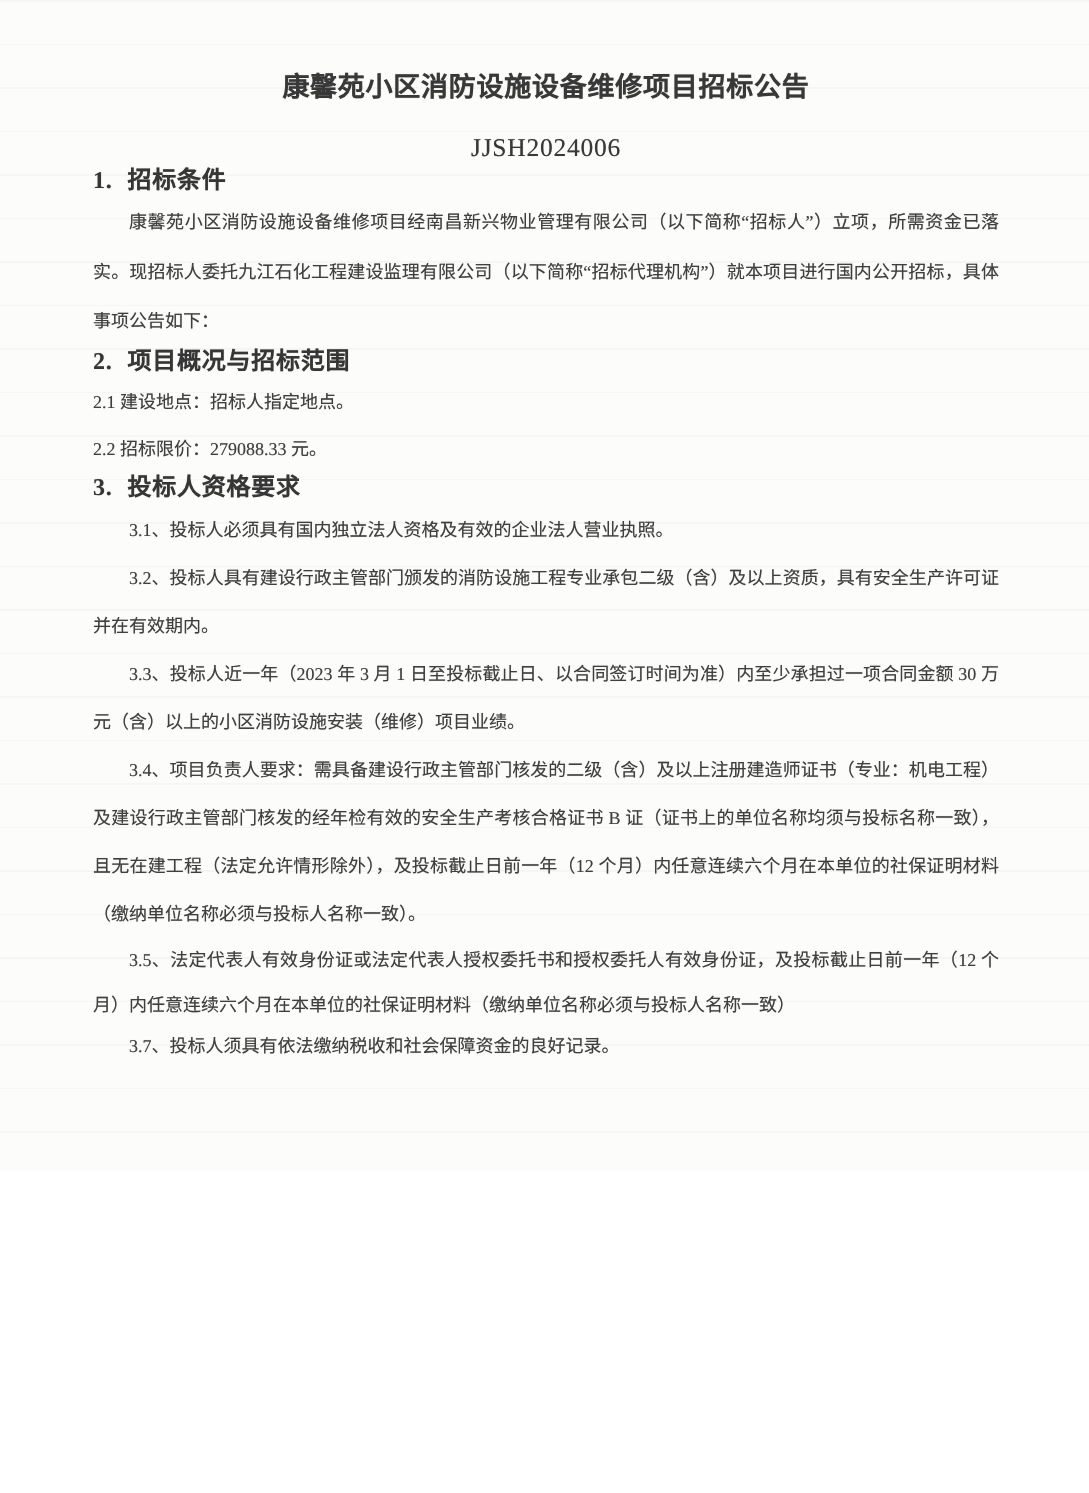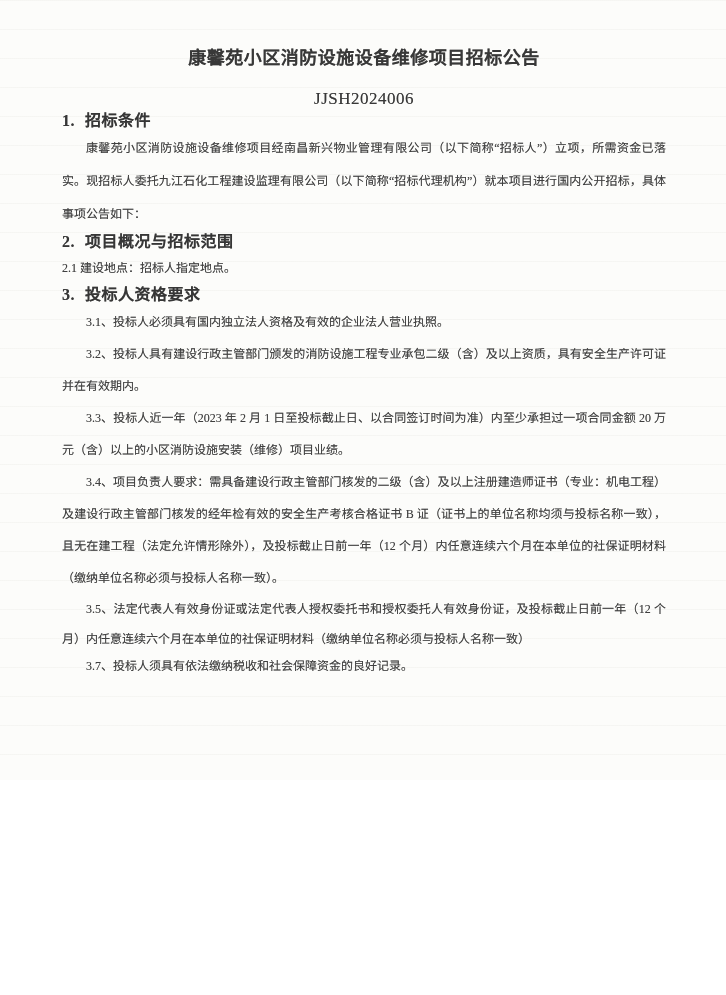--- a/index.html
+++ b/index.html
@@ -109,29 +109,30 @@
       <span class="sec-num">1.</span><span>招标条件</span>
     </h2>
     <p class="body indent lh33 mt10">康馨苑小区消防设施设备维修项目经南昌新兴物业管理有限公司（以下简称“招标人”）立项，所需资金已落实。现招标人委托九江石化工程建设监理有限公司（以下简称“招标代理机构”）就本项目进行国内公开招标，具体事项公告如下：</p>
   </section>
 
   <section>
     <h2 class="sec-heading mt-h2">
       <span class="sec-num">2.</span><span>项目概况与招标范围</span>
     </h2>
     <p class="body lh31 mt6">2.1 建设地点：招标人指定地点。</p>
+    <p class="body lh31 mt0">2.2 招标限价：279088.33 元。</p>
   </section>
 
   <section>
     <h2 class="sec-heading mt-h3">
       <span class="sec-num">3.</span><span>投标人资格要求</span>
     </h2>
     <p class="body indent lh32 mt3">3.1、投标人必须具有国内独立法人资格及有效的企业法人营业执照。</p>
     <p class="body indent lh32 mt0">3.2、投标人具有建设行政主管部门颁发的消防设施工程专业承包二级（含）及以上资质，具有安全生产许可证并在有效期内。</p>
-    <p class="body indent lh32 mtn6">3.3、投标人近一年（2023 年 2 月 1 日至投标截止日、以合同签订时间为准）内至少承担过一项合同金额 20 万元（含）以上的小区消防设施安装（维修）项目业绩。</p>
+    <p class="body indent lh32 mtn6">3.3、投标人近一年（2023 年 3 月 1 日至投标截止日、以合同签订时间为准）内至少承担过一项合同金额 30 万元（含）以上的小区消防设施安装（维修）项目业绩。</p>
     <p class="body indent lh32 mtn4">3.4、项目负责人要求：需具备建设行政主管部门核发的二级（含）及以上注册建造师证书（专业：机电工程）及建设行政主管部门核发的经年检有效的安全生产考核合格证书 B 证（证书上的单位名称均须与投标名称一致），且无在建工程（法定允许情形除外），及投标截止日前一年（12 个月）内任意连续六个月在本单位的社保证明材料（缴纳单位名称必须与投标人名称一致）。</p>
     <p class="body indent lh30 mtn4">3.5、法定代表人有效身份证或法定代表人授权委托书和授权委托人有效身份证，及投标截止日前一年（12 个月）内任意连续六个月在本单位的社保证明材料（缴纳单位名称必须与投标人名称一致）</p>
     <p class="body indent lh25 mt0">3.7、投标人须具有依法缴纳税收和社会保障资金的良好记录。</p>
   </section>
 
   <div class="ghost-strip"></div>
 
 </div>
 
 </body></html>

